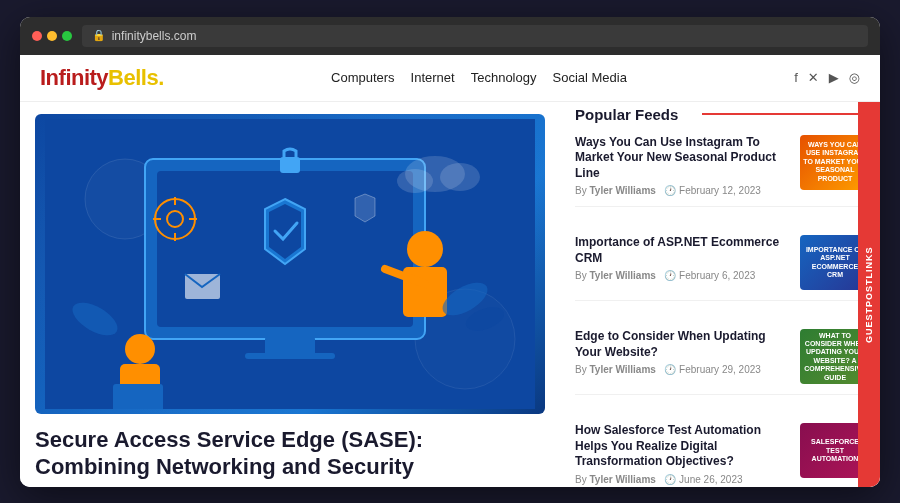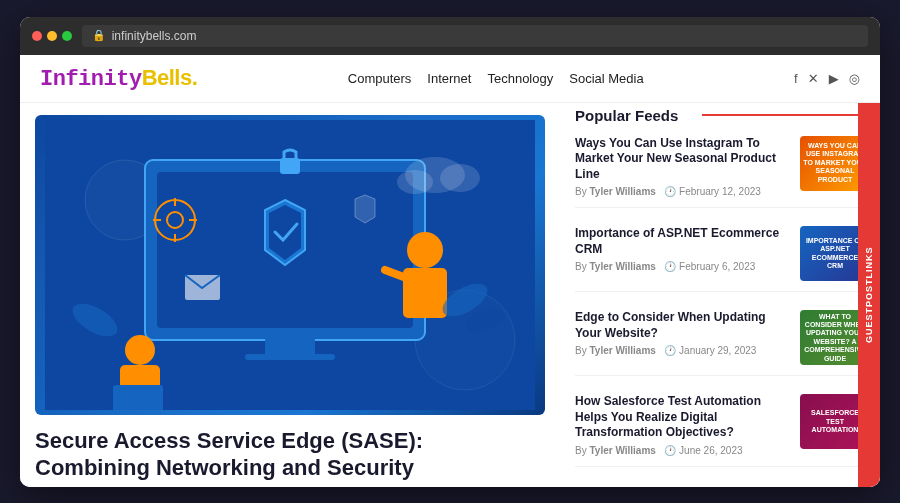--- a/index.html
+++ b/index.html
@@ -184,21 +184,21 @@
     }
     .red-line {
       flex: 1;
       height: 2px;
       background: #e53935;
     }
 
     .feed-item {
       display: flex;
       gap: 8px;
-      margin-bottom: 18px;
+      margin-bottom: 28px;
       padding-bottom: 10px;
       border-bottom: 1px solid #f0f0f0;
     }
     .feed-text { flex: 1; }
     .feed-title {
       font-size: 12px;
       font-weight: 700;
       color: #1a1a2e;
       line-height: 1.3;
       margin-bottom: 4px;
@@ -265,21 +265,21 @@
     <div class="address-bar">
       <span class="lock-icon">🔒</span>
       <span>infinitybells.com</span>
     </div>
   </div>
 
   <div class="website">
 
     <div class="top-nav">
       <div class="logo">
-        <span style="color: #a21caf; font-family: Liberation Mono, monospace;">Infinity</span><span style="color: rgb(232, 192, 0);">Bells</span><span class="logo-dot">.</span>
+        <span style="color: #b91c1c;">Infinity</span><span style="color: rgb(232, 192, 0);">Bells</span><span class="logo-dot">.</span>
       </div>
       <div class="nav-links">
         <a class="nav-link">Computers</a>
         <a class="nav-link">Internet</a>
         <a class="nav-link">Technology</a>
         <a class="nav-link">Social Media</a>
       </div>
       <div class="social-icons">
         <span>f</span>
         <span>✕</span>
@@ -385,21 +385,21 @@
           <div class="feed-thumb thumb-2">
             <span style="font-size:7px;padding:3px;">IMPORTANCE OF ASP.NET ECOMMERCE CRM</span>
           </div>
         </div>
 
         <div class="feed-item">
           <div class="feed-text">
             <div class="feed-title">Edge to Consider When Updating Your Website?</div>
             <div class="feed-meta">
               <span>By <strong>Tyler Williams</strong></span>
-              <span>🕐 <span>January 29, 2023</span></span>
+              <span>🕐 <span>February 29, 2023</span></span>
             </div>
           </div>
           <div class="feed-thumb thumb-3">
             <span style="font-size:7px;padding:3px;">WHAT TO CONSIDER WHEN UPDATING YOUR WEBSITE? A COMPREHENSIVE GUIDE</span>
           </div>
         </div>
 
         <div class="feed-item">
           <div class="feed-text">
             <div class="feed-title">How Salesforce Test Automation Helps You Realize Digital Transformation Objectives?</div>

